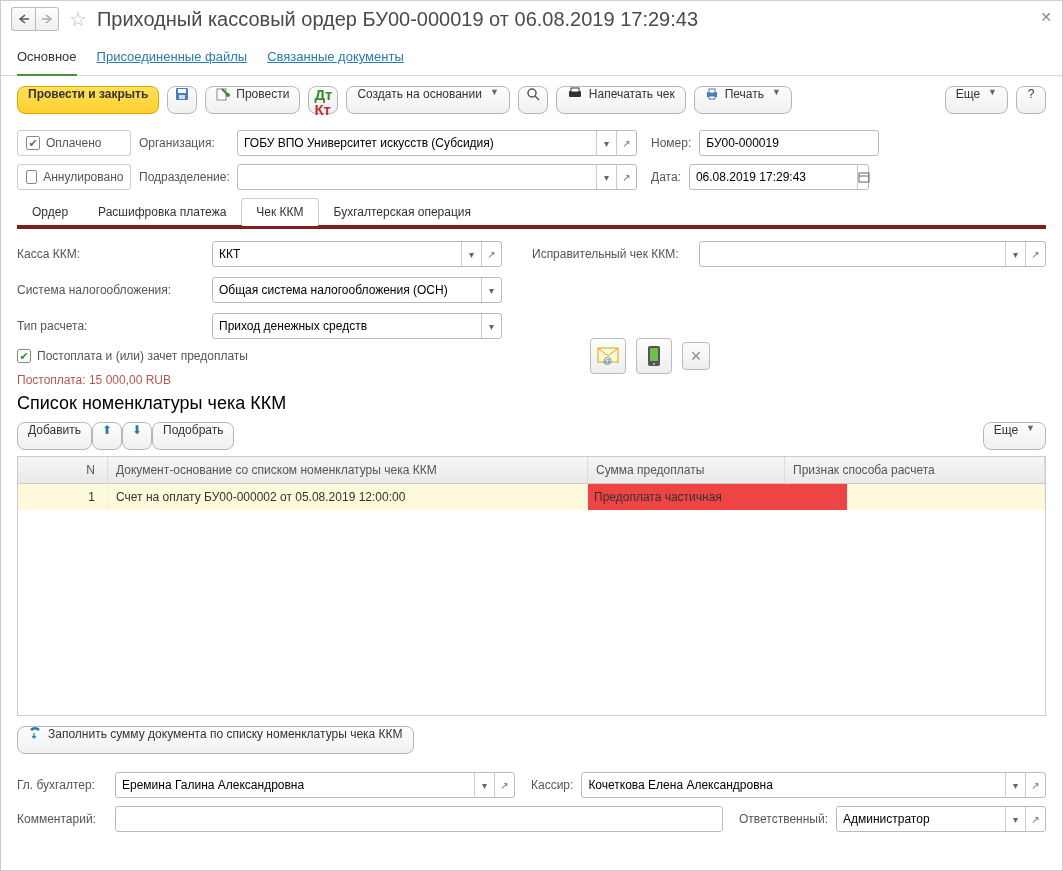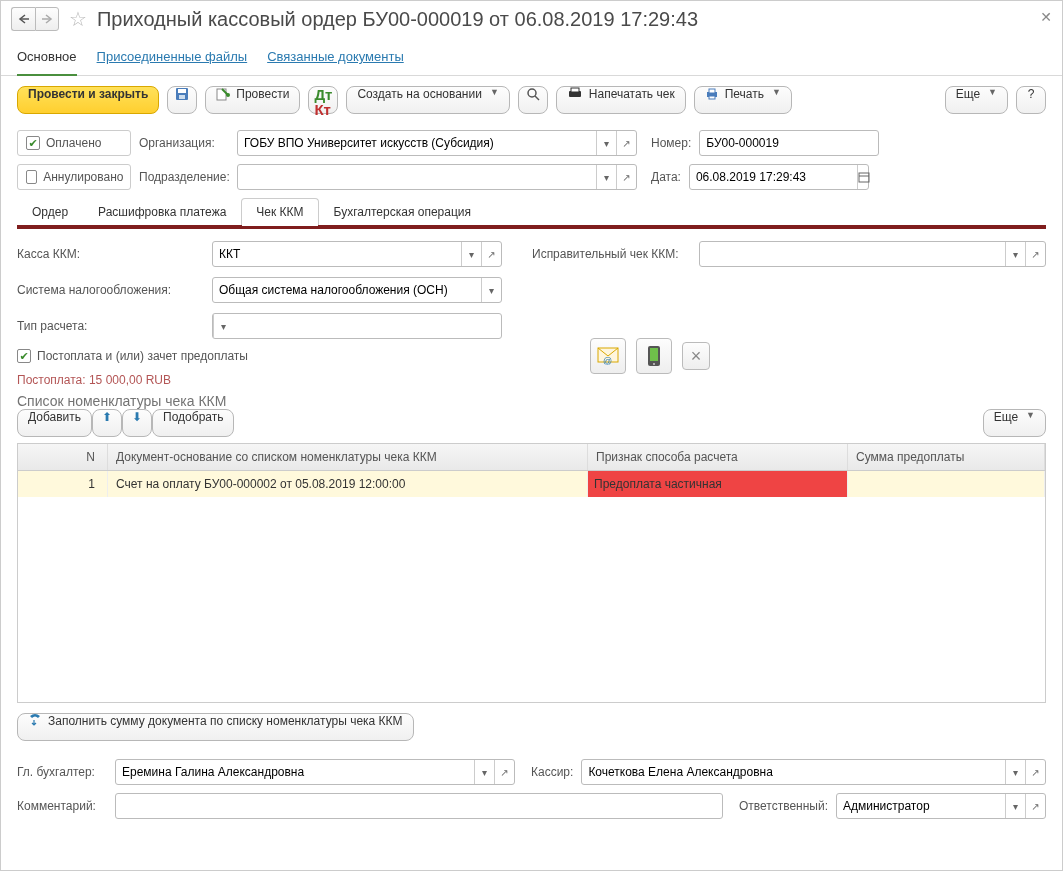--- a/index.html
+++ b/index.html
@@ -155,21 +155,21 @@
     padding: 12px 0 0 0;
   }
   .field-row {
     display: flex;
     align-items: center;
     gap: 20px;
     margin-bottom: 10px;
   }
   .field-lbl { width: 175px; color:#555; }
   .postpay-line { color:#b35555; margin: 4px 0 6px 0; }
-  .green-title { color:#737373; font-size:14px; }
+  .green-title { color:#000000; font-size:18px; margin-bottom:8px;}
   .table-toolbar { display:flex; align-items:center; gap:0; margin-bottom:6px;}
   .grid {
     border: 1px solid #ccc;
     height: 260px;
     overflow: hidden;
     display: flex;
     flex-direction: column;
   }
   .grid-head {
     display: flex;
@@ -352,20 +352,21 @@
     <div class="field-row">
       <span class="field-lbl">Система налогообложения:</span>
       <div class="input-combo" style="width:290px">
         <input value="Общая система налогообложения (ОСН)" style="">
         <div class="mini">▾</div>
       </div>
     </div>
     <div class="field-row">
       <span class="field-lbl">Тип расчета:</span>
       <div class="input-combo" style="width:290px">
+        <input value="Приход денежных средств" style="">
         <div class="mini">▾</div>
       </div>
     </div>
     <div class="field-row" style="justify-content:flex-start;gap:40px;">
       <div style="display:flex;align-items:center;gap:6px;">
         <span class="check">✔</span>
         <span class="label">Постоплата и (или) зачет предоплаты</span>
       </div>
       <div style="flex:1"></div>
       <div class="icon-btn-group" style="position:absolute;left:590px;">
@@ -409,22 +410,22 @@
       <div class="btn">
         <span>Еще</span>
         <span class="caret">▼</span>
       </div>
     </div>
 
     <div class="grid">
       <div class="grid-head">
         <div class="gh-cell col-n">N</div>
         <div class="gh-cell col-doc">Документ-основание со списком номенклатуры чека ККМ</div>
+        <div class="gh-cell col-sum">Сумма предоплаты</div>
         <div class="gh-cell col-sign">Признак способа расчета</div>
-        <div class="gh-cell col-sum">Сумма предоплаты</div>
       </div>
       <div class="grid-row">
         <div class="gr-cell col-n">1</div>
         <div class="gr-cell col-doc">Счет на оплату БУ00-000002 от 05.08.2019 12:00:00</div>
         <div class="gr-cell col-sign highlight-yellow">Предоплата частичная</div>
         <div class="gr-cell col-sum"></div>
       </div>
     </div>
 
     <div style="margin-top:10px">

